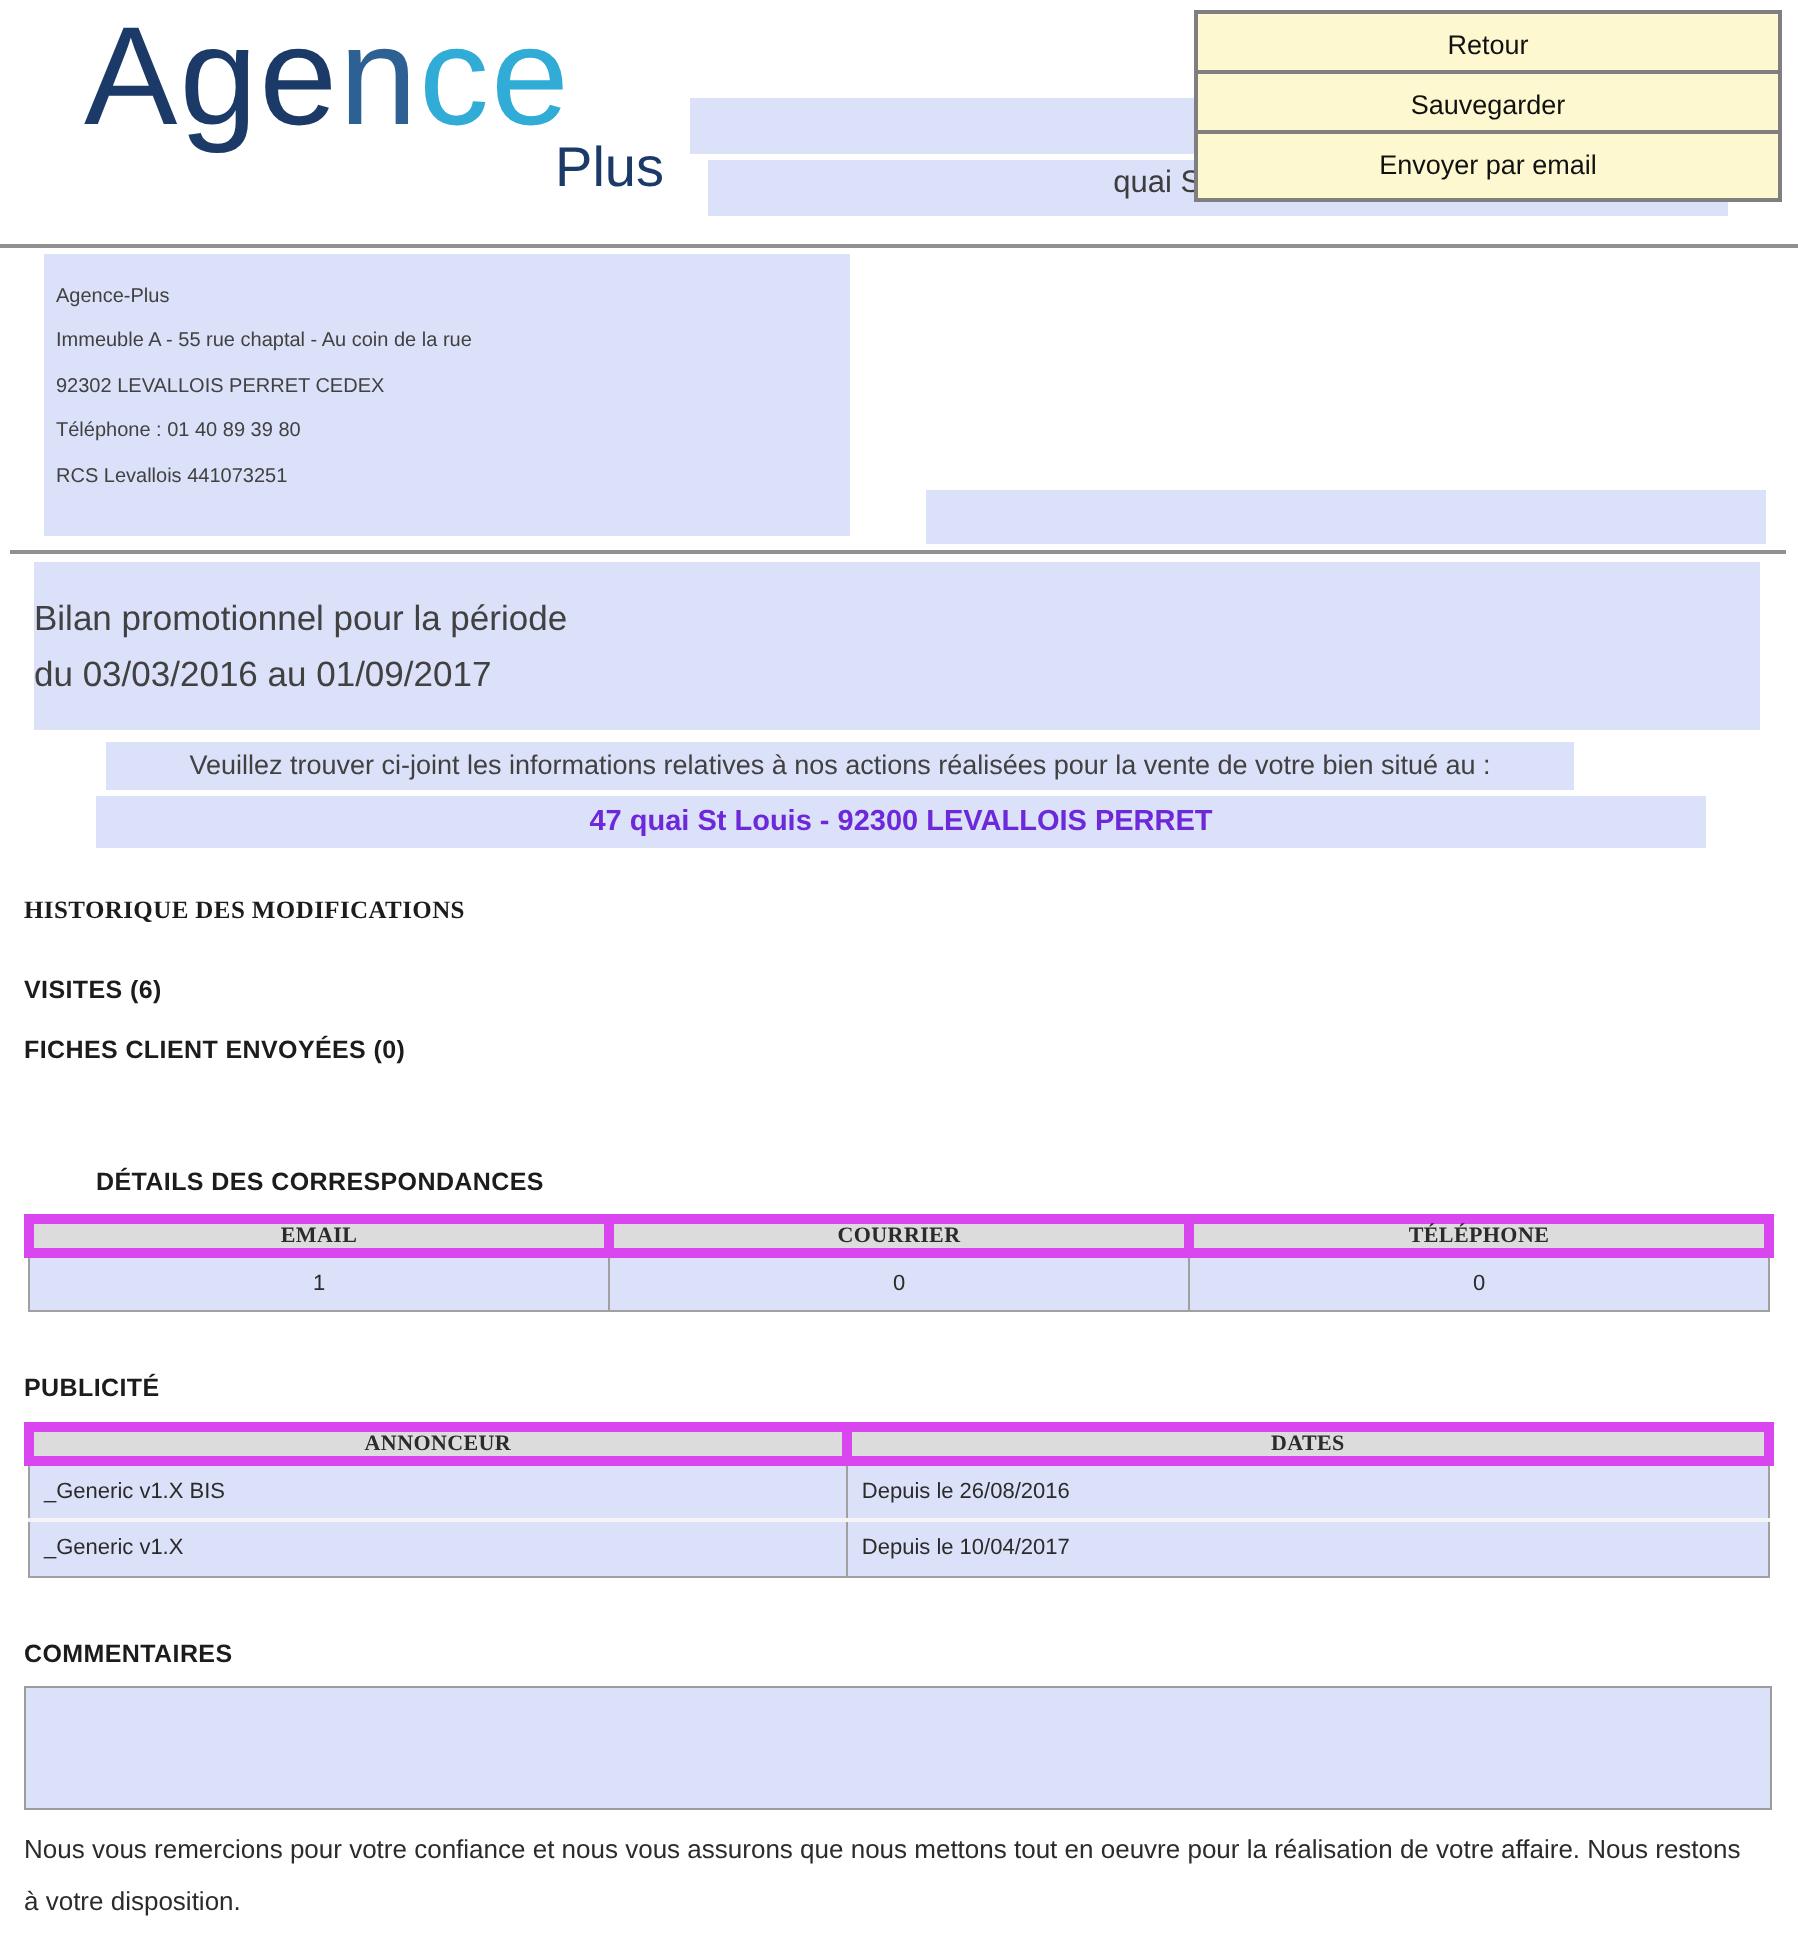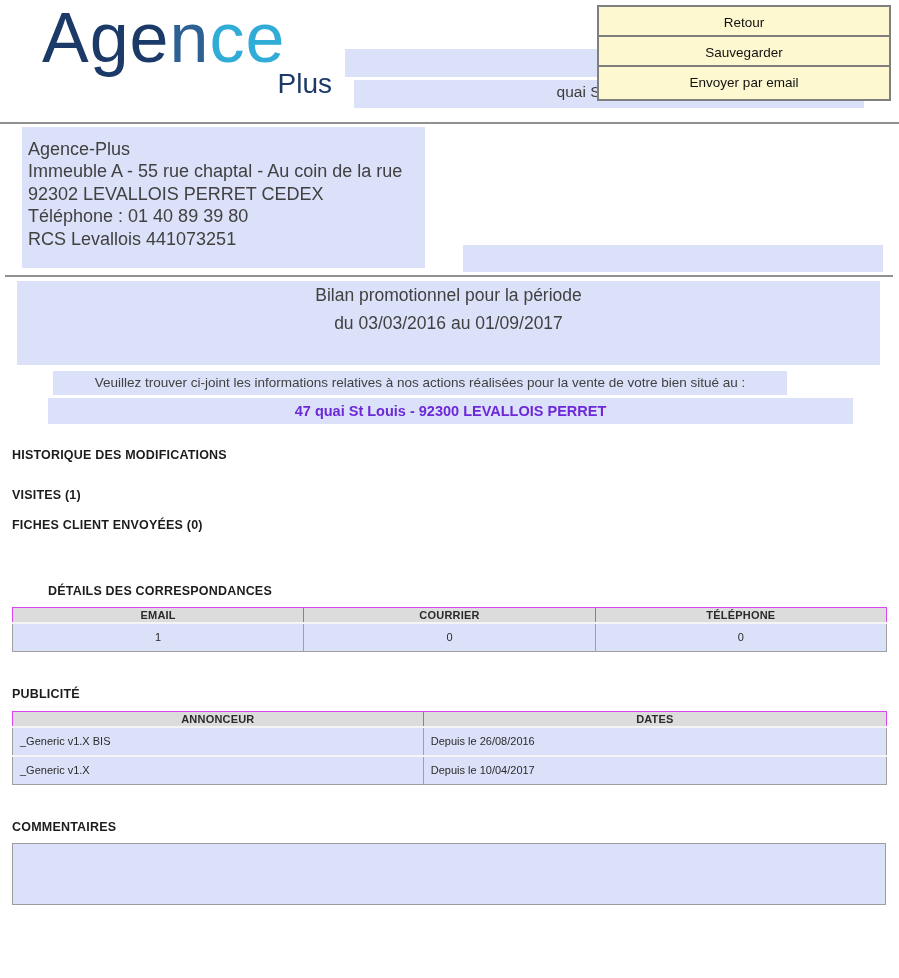--- a/index.html
+++ b/index.html
@@ -30,52 +30,52 @@
   .btn-retour { top:5px; }
   .btn-save   { top:35px; }
   .btn-email  { top:65px; }
 
   .rule { border-top:2px solid #909090; height:0; }
   .rule1 { left:0px; top:122px; width:899px; }
   .rule2 { left:5px; top:275px; width:888px; }
 
   
   .agency-box { left:22px; top:127px; width:403px; height:141px; padding:11px 8px 0 6px; }
-  .agency-line { font-size:18px; color:#414141; line-height:22.4px; }
+  .agency-line { font-size:10px; color:#414141; line-height:22.4px; }
 
   .right-empty-box { left:463px; top:245px; width:420px; height:27px; }
 
   
-  .banner { left:17px; top:281px; width:863px; height:84px; text-align:center; }
+  .banner { left:17px; top:281px; width:863px; height:84px; text-align:left; padding-top:14px; }
   .banner-line { font-size:17.5px; color:#414141; line-height:28px; }
 
   .intro-strip { left:13px; top:371px; width:734px; height:24px; text-align:center;margin-left:40px; }
   .intro-text { font-size:13.5px; color:#414141; line-height:24px; }
 
   .property-strip { left:48px; top:398px; width:805px; height:26px; text-align:center; }
   .property-text { font-size:14.5px; font-weight:bold; color:#6d28d9; line-height:26px; }
 
   
   .sec-h { left:12px; font-size:12.5px; font-weight:bold; color:#1c1c1c; letter-spacing:0.2px; }
-  .h-historique { top:448px; }
+  .h-historique { top:448px;font-family:Liberation Serif, serif; }
   .h-visites { top:488px; }
   .h-fiches { top:518px; }
   .h-details { top:584px;padding-left:36px; }
   .h-publicite { top:687px; }
   .h-commentaires { top:820px; }
   .para { left:12px; font-size:12.5px; color:#2b2b2b; }
   .p-fiches { top:549px; }
   .p-footer { top:912px; width:866px; line-height:26px; font-size:13px; }
 
   
   table.tbl { border-collapse:collapse; width:875px; table-layout:fixed; }
   .tbl-corr { left:12px; top:607px; }
   .tbl-pub  { left:12px; top:711px; }
-  table.tbl th { background:#dcdcdc; border:1px solid #d946ef; font-size:11px; font-weight:bold;
-                 color:#2b2b2b; height:15px; text-align:center; letter-spacing:0.2px; }
+  table.tbl th { background:#dcdcdc; border:5px solid #d946ef; font-size:11px; font-weight:bold;
+                 color:#2b2b2b; height:15px; text-align:center; letter-spacing:0.2px;font-family:Liberation Serif, serif; }
   table.tbl td { background:#dbe1f8; border:1px solid #a0a0a0; border-top:2px solid #f4f4f4;
                  font-size:11px; color:#2b2b2b; height:29px; }
   .tbl-corr td { text-align:center; }
   .tbl-pub th.col-annonceur { width:47%; }
   .tbl-pub td { text-align:left; padding-left:7px; font-size:11px; }
 
   
   .comments-box { left:12px; top:843px; width:874px; height:62px; background:#dbe1f8;
                   border:1px solid #9c9c9c; resize:none; font-family:"Liberation Sans", sans-serif;
                   font-size:13px; color:#333; padding:4px 6px; }
@@ -122,21 +122,21 @@
 
   <div class="abs hl intro-strip">
     <div class="intro-text">Veuillez trouver ci-joint les informations relatives à nos actions réalisées pour la vente de votre bien situé au :</div>
   </div>
 
   <div class="abs hl property-strip">
     <div class="property-text">47 quai St Louis - 92300 LEVALLOIS PERRET</div>
   </div>
 
   <div class="abs sec-h h-historique">HISTORIQUE DES MODIFICATIONS</div>
-  <div class="abs sec-h h-visites">VISITES (1)</div>
+  <div class="abs sec-h h-visites">VISITES (6)</div>
   <div class="abs sec-h h-fiches">FICHES CLIENT ENVOYÉES (0)</div>
   <div class="abs sec-h h-details">DÉTAILS DES CORRESPONDANCES</div>
 
   <table class="abs tbl tbl-corr">
     <thead>
       <tr>
         <th>EMAIL</th>
         <th>COURRIER</th>
         <th>TÉLÉPHONE</th>
       </tr>
@@ -168,14 +168,15 @@
         <td>_Generic v1.X</td>
         <td>Depuis le 10/04/2017</td>
       </tr>
     </tbody>
   </table>
 
   <div class="abs sec-h h-commentaires">COMMENTAIRES</div>
 
   <textarea class="abs comments-box" style=""></textarea>
 
+  <div class="abs para p-footer">Nous vous remercions pour votre confiance et nous vous assurons que nous mettons tout en oeuvre pour la réalisation de votre affaire. Nous restons à votre disposition.</div>
 
 </div>
 
 </body></html>

